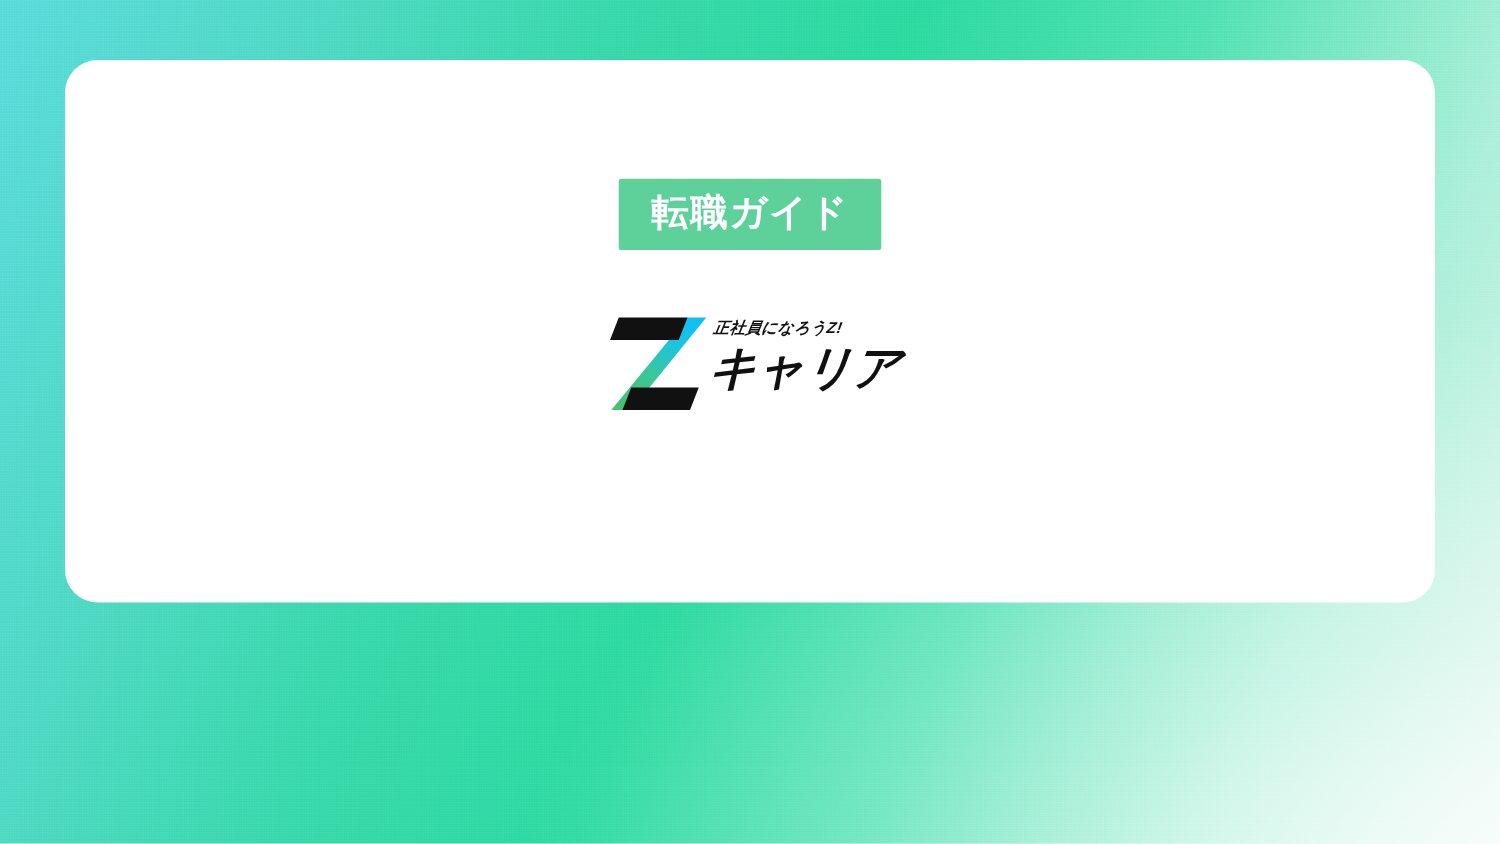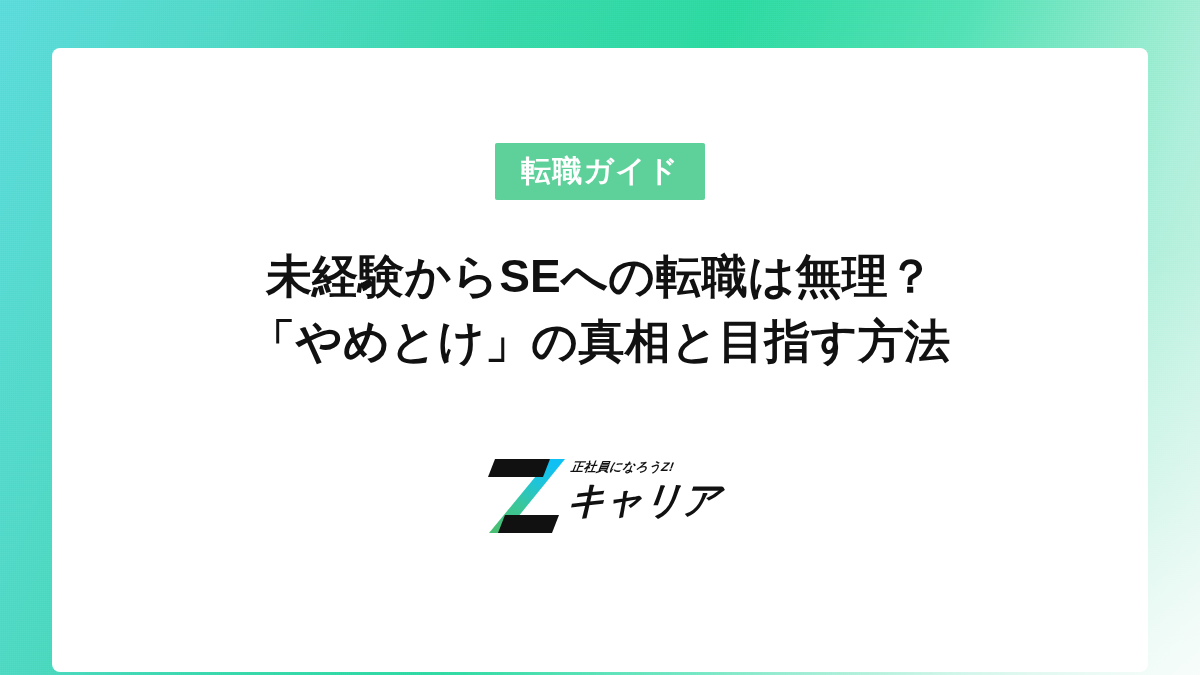--- a/index.html
+++ b/index.html
@@ -52,23 +52,23 @@
                 rgba(255,255,255,.35) 26%,
                 rgba(255,255,255,0) 58%);
   }
 
   
   #content-card {
     position: absolute;
     left: 52px;
     top: 48px;
     width: 1096px;
-    height: 624px;
+    height: 434px;
     background: #FFFFFF;
-    border-radius: 8px;
+    border-radius: 26px;
     z-index: 3;
     display: flex;
     flex-direction: column;
     align-items: center;
     box-sizing: border-box;
   }
 
   
   #category-badge {
     margin-top: 95px;
@@ -142,24 +142,20 @@
 </style>
 </head>
 <body>
 
 <div id="ogp-canvas">
 
   <div id="content-card">
 
     <div id="category-badge">転職ガイド</div>
 
-    <h1 id="headline">
-      <span class="headline-line">未経験からSEへの転職は無理？</span>
-      <span class="headline-line">「やめとけ」の真相と目指す方法</span>
-    </h1>
 
     <div id="brand-logo">
 
       <svg id="logo-zmark" viewBox="0 0 86 78">
         <defs>
           <linearGradient id="zGrad" x1="0.78" y1="0" x2="0.18" y2="1">
             <stop offset="0" stop-color="#0FC0F5"></stop>
             <stop offset="0.30" stop-color="#1EC4D8"></stop>
             <stop offset="0.62" stop-color="#3BC79C"></stop>
             <stop offset="1" stop-color="#48BF72"></stop>

